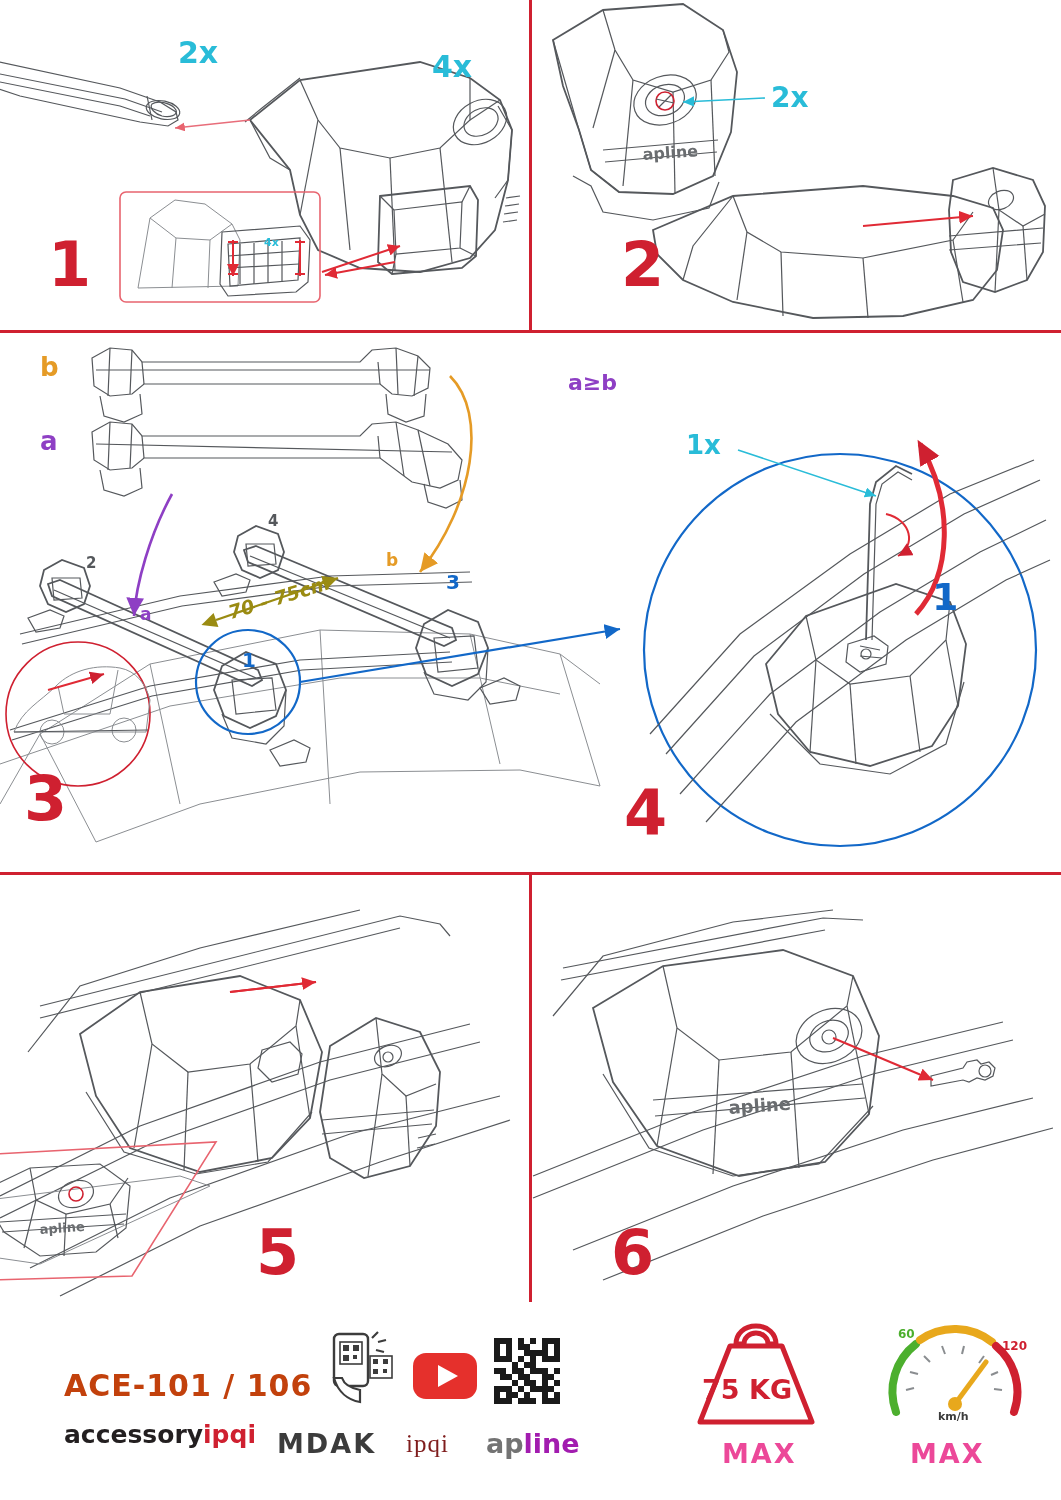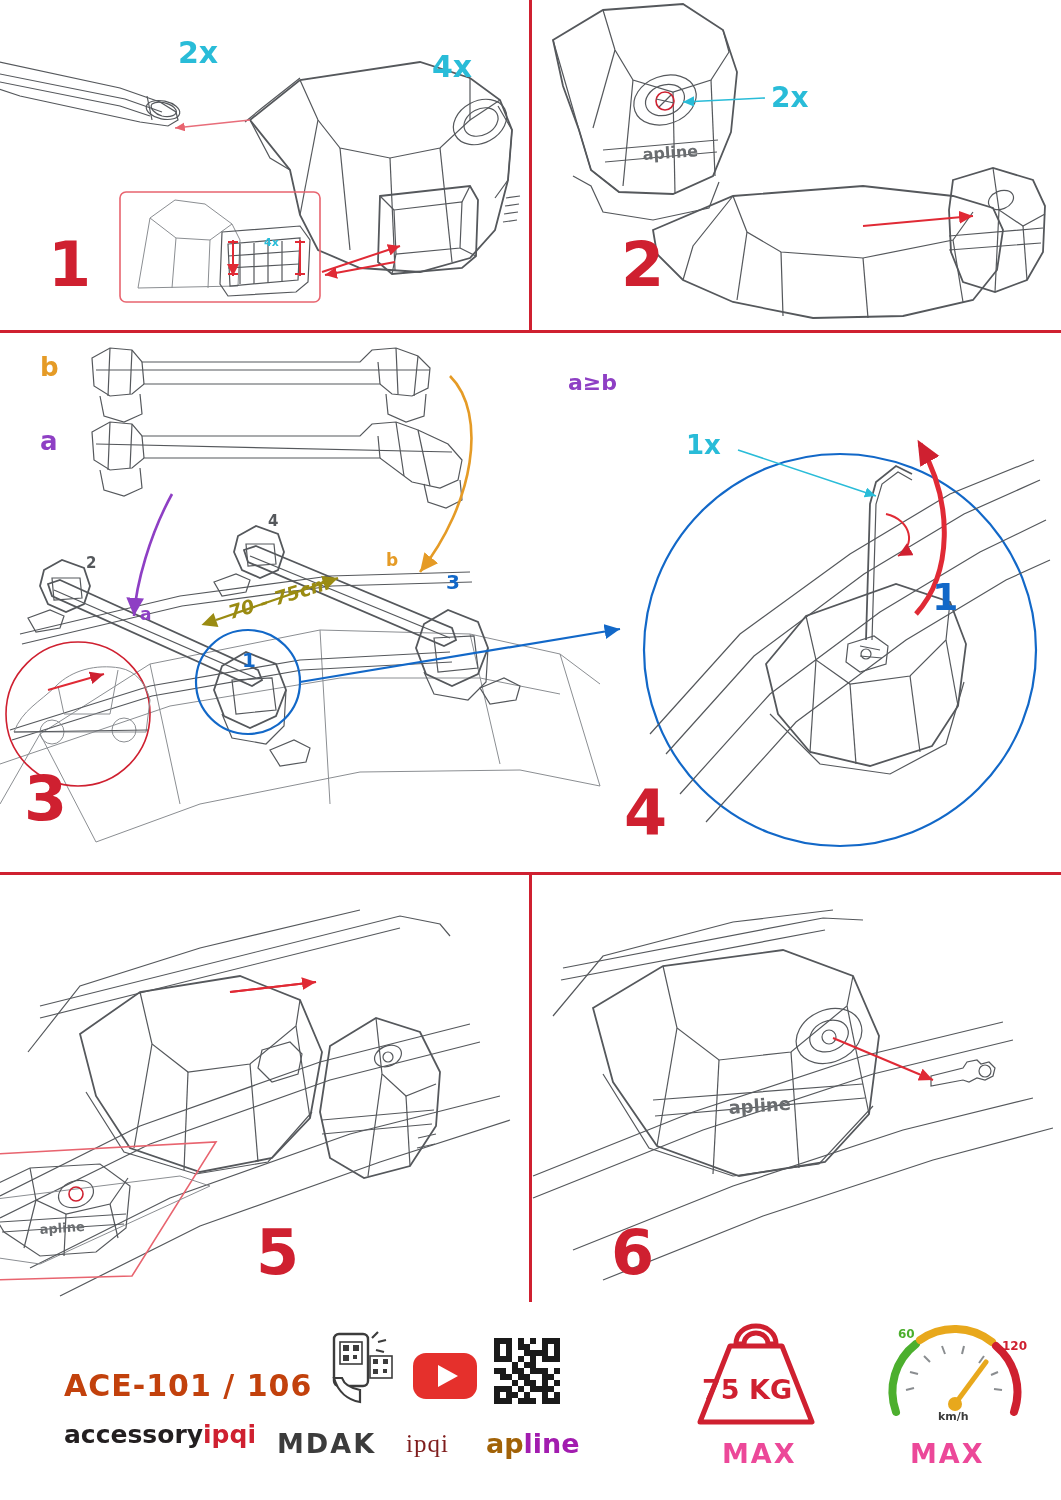--- a/index.html
+++ b/index.html
@@ -96,21 +96,21 @@
     font-size: 25px;
     color: #7f1d1d;
     letter-spacing: 1px;
   }
   .brand-apline {
     position: absolute;
     font-family: "DejaVu Sans", sans-serif;
     font-size: 27px;
     font-weight: 700;
   }
-  .brand-apline .k1 { color: #a16207; }
+  .brand-apline .k1 { color: #737373; }
   .brand-apline .k2 { color: #a21caf; }
   .maxlabel {
     position: absolute;
     font-family: "DejaVu Sans", sans-serif;
     font-size: 27px;
     font-weight: 700;
     color: #ec4899;
     letter-spacing: 2px;
   }
   .weight-text {

